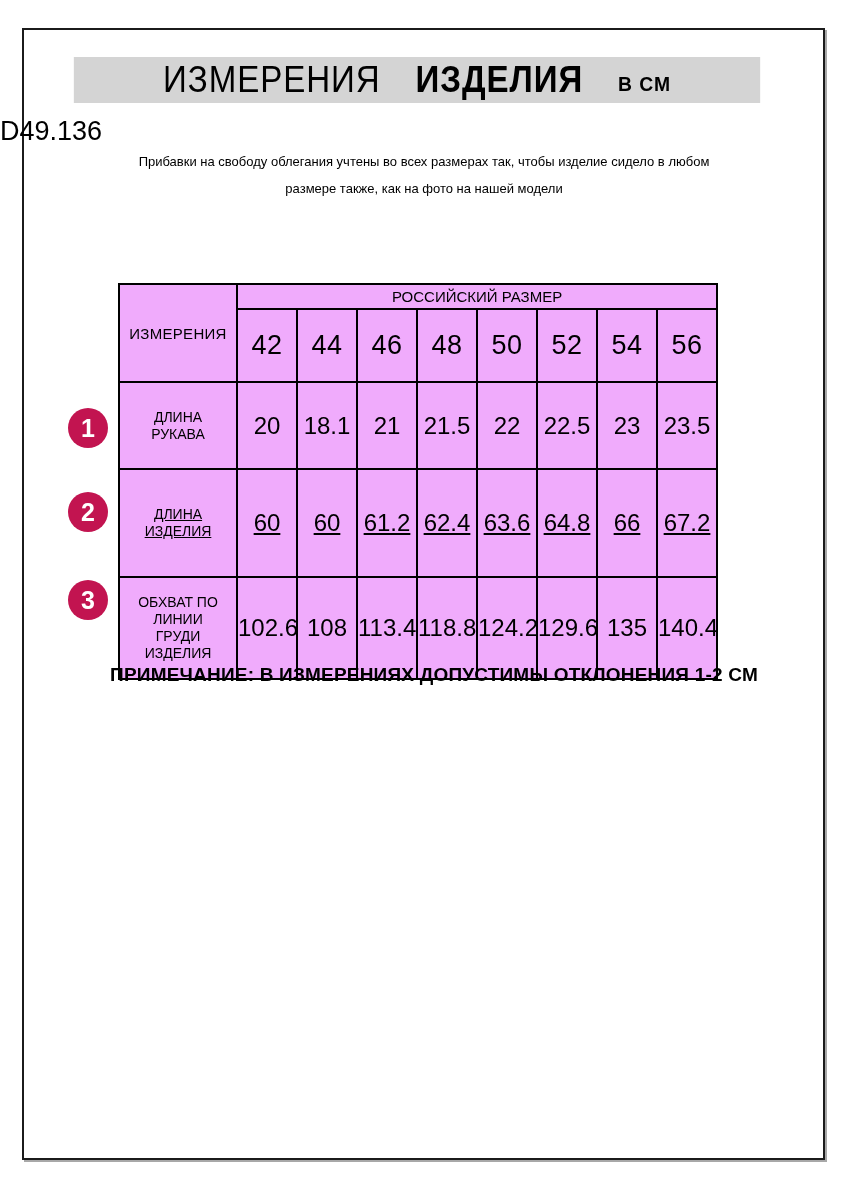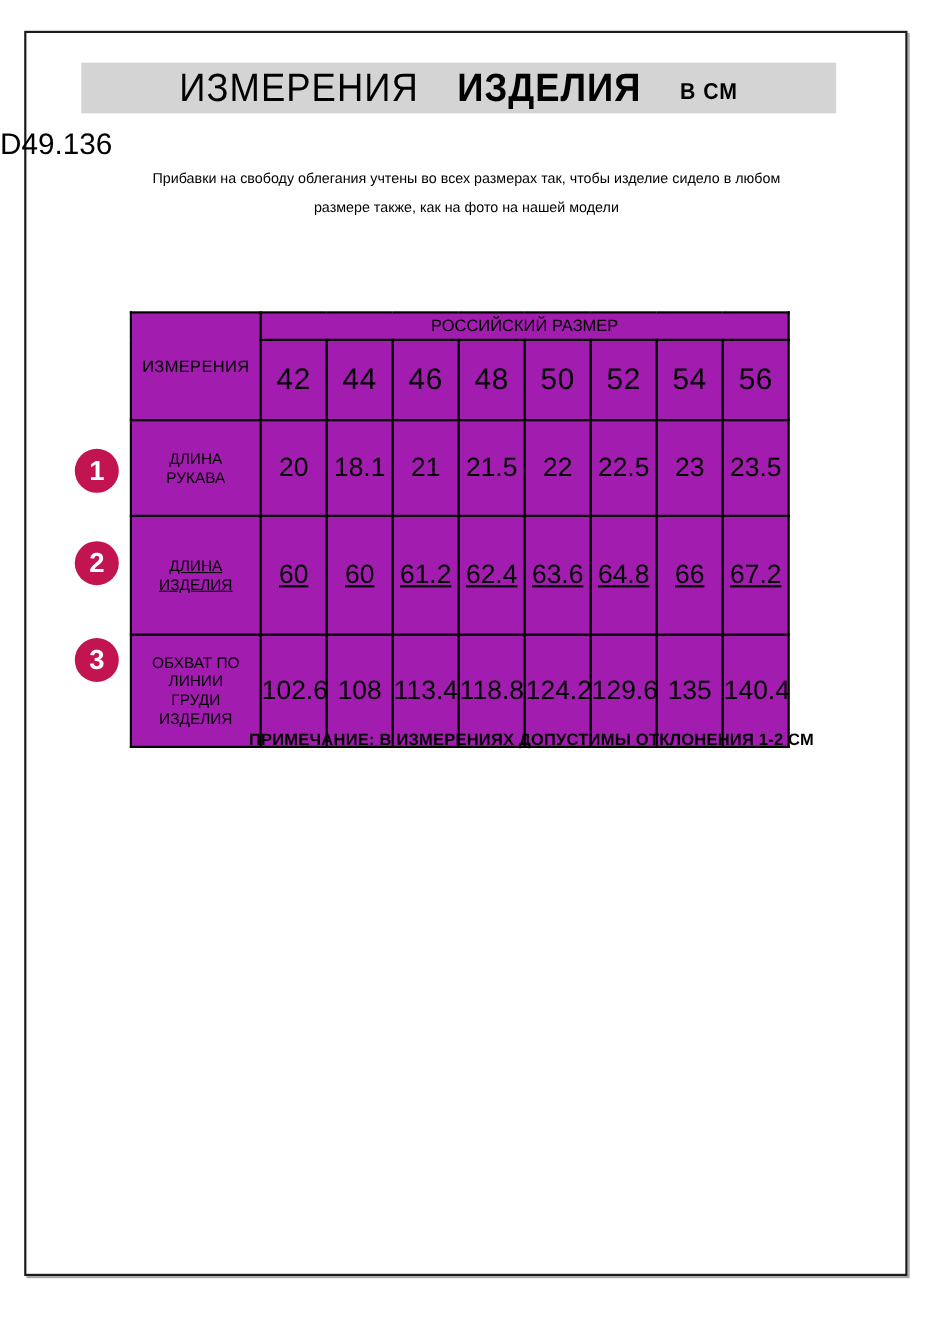--- a/index.html
+++ b/index.html
@@ -69,21 +69,21 @@
     left: 118px;
     top: 283px;
     border-collapse: collapse;
     table-layout: fixed;
     width: 598px;
   }
   .size-table td {
     border: 2px solid #000;
     text-align: center;
     vertical-align: middle;
-    background: #a21caf;
+    background: #f0abfc;
     margin-left: 38px;
   }
   .size-table col.c-label { width: 118px; }
   .size-table col.c-size  { width: 60px; }
 
   td.corner-cell { font-size: 15px; letter-spacing: 0.3px; }
   tr.group-row td { height: 25px; font-size: 15px; font-weight: 400; }
   tr.sizes-row td { height: 73px; font-size: 27px; font-weight: 400; letter-spacing: 0.5px; }
 
   tr.data-row td { font-size: 24px; font-weight: 400; }
@@ -104,25 +104,25 @@
     display: flex;
     align-items: center;
     justify-content: center;
   }
   .badge-1 { left: 68px; top: 408px; }
   .badge-2 { left: 68px; top: 492px; }
   .badge-3 { left: 68px; top: 580px; }
 
   .note {
     position: absolute;
-    left: 64px;
+    left: 96px;
     top: 664px;
     width: 676px;
-    text-align: right;
-    font-size: 15px;
+    text-align: center;
+    font-size: 19px;
     font-weight: 700;
     letter-spacing: 0.2px;
   }
 </style>
 </head>
 <body>
 
 <div class="page">
 
   <div class="frame"></div>

